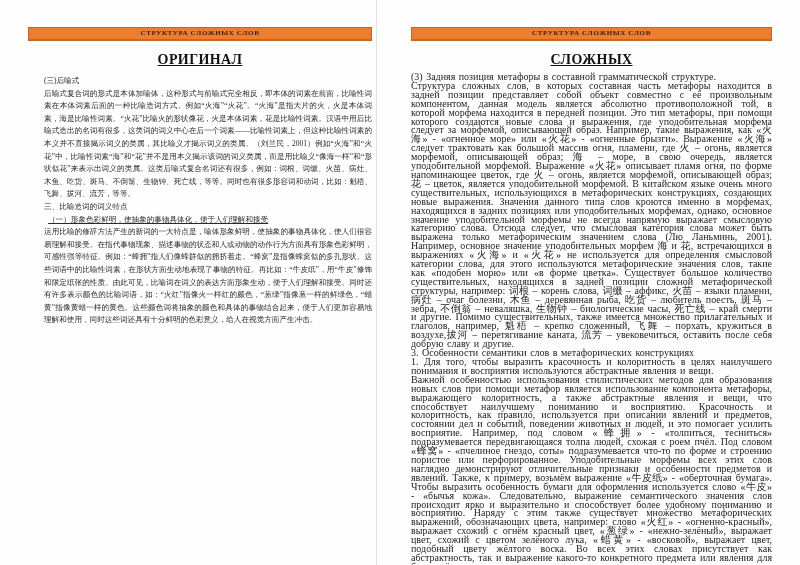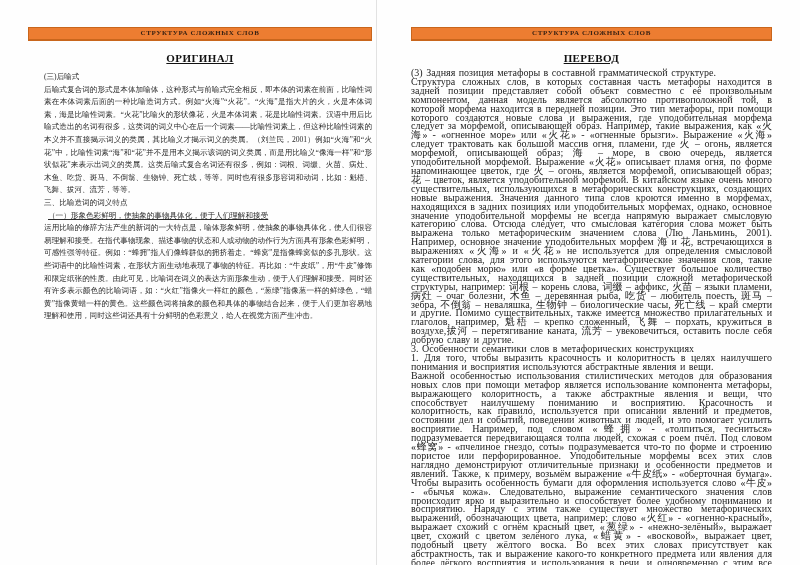--- a/index.html
+++ b/index.html
@@ -33,21 +33,21 @@
     font-size: 7px;
     line-height: 11px;
     letter-spacing: 0.6px;
     color: #3B2314;
   }
 
   .page-title {
     margin-top: 11px;
     text-align: center;
     font-weight: bold;
-    font-size: 11px;
+    font-size: 14px;
     letter-spacing: 0.4px;
     text-decoration: underline;
     color: #111;
   }
 
   
   .body-cn { margin-top: 7px; }
   .body-cn p {
     font-size: 7.6px;
     line-height: 12.6px;
@@ -80,21 +80,21 @@
       <p>(三)后喻式</p>
       <p>后喻式复合词的形式是本体加喻体，这种形式与前喻式完全相反，即本体的词素在前面，比喻性词素在本体词素后面的一种比喻造词方式。例如“火海”“火花”。“火海”是指大片的火，火是本体词素，海是比喻性词素。“火花”比喻火的形状像花，火是本体词素，花是比喻性词素。汉语中用后比喻式造出的名词有很多，这类词的词义中心在后一个词素——比喻性词素上，但这种比喻性词素的本义并不直接揭示词义的类属，其比喻义才揭示词义的类属。（刘兰民，2001）例如“火海”和“火花”中，比喻性词素“海”和“花”并不是用本义揭示该词的词义类属，而是用比喻义“像海一样”和“形状似花”来表示出词义的类属。这类后喻式复合名词还有很多，例如：词根、词缀、火苗、病灶、木鱼、吃货、斑马、不倒翁、生物钟、死亡线，等等。同时也有很多形容词和动词，比如：魁梧、飞舞、拔河、流芳，等等。</p>
       <p>三、比喻造词的词义特点</p>
       <p class="indent1">（一）形象色彩鲜明，使抽象的事物具体化，便于人们理解和接受</p>
       <p>运用比喻的修辞方法产生的新词的一大特点是，喻体形象鲜明，使抽象的事物具体化，使人们很容易理解和接受。在指代事物现象、描述事物的状态和人或动物的动作行为方面具有形象色彩鲜明，可感性强等特征。例如：“蜂拥”指人们像蜂群似的拥挤着走。“蜂窝”是指像蜂窝似的多孔形状。这些词语中的比喻性词素，在形状方面生动地表现了事物的特征。再比如：“牛皮纸”，用“牛皮”修饰和限定纸张的性质。由此可见，比喻词在词义的表达方面形象生动，便于人们理解和接受。同时还有许多表示颜色的比喻词语，如：“火红”指像火一样红的颜色，“葱绿”指像葱一样的鲜绿色，“蜡黄”指像黄蜡一样的黄色。这些颜色词将抽象的颜色和具体的事物结合起来，便于人们更加容易地理解和使用，同时这些词还具有十分鲜明的色彩意义，给人在视觉方面产生冲击。</p>
     </div>
   </div>
 
   <div class="page page-right">
     <div class="banner">СТРУКТУРА СЛОЖНЫХ СЛОВ</div>
-    <div class="page-title">ПЕРЕВОД</div>
+    <div class="page-title">СЛОЖНЫХ</div>
     <div class="body-ru">
       <p>(3) Задняя позиция метафоры в составной грамматической структуре.</p>
       <p>Структура сложных слов, в которых составная часть метафоры находится в задней позиции представляет собой объект совместно с её произвольным компонентом, данная модель является абсолютно противоположной той, в которой морфема находится в передней позиции. Это тип метафоры, при помощи которого создаются новые слова и выражения, где уподобительная морфема следует за морфемой, описывающей образ. Например, такие выражения, как «火海» - «огненное море» или «火花» - «огненные брызги». Выражение «火海» следует трактовать как большой массив огня, пламени, где 火 – огонь, является морфемой, описывающей образ; 海 – море, в свою очередь, является уподобительной морфемой. Выражение «火花» описывает пламя огня, по форме напоминающее цветок, где 火 – огонь, является морфемой, описывающей образ;花 – цветок, является уподобительной морфемой. В китайском языке очень много существительных, использующихся в метафорических конструкциях, создающих новые выражения. Значения данного типа слов кроются именно в морфемах, находящихся в задних позициях или уподобительных морфемах, однако, основное значение уподобительной морфемы не всегда напрямую выражает смысловую категорию слова. Отсюда следует, что смысловая категория слова может быть выражена только метафорическим значением слова (Лю Ланьминь, 2001). Например, основное значение уподобительных морфем 海 и 花, встречающихся в выражениях «火海» и «火花» не используется для определения смысловой категории слова, для этого используются метафорические значения слов, такие как «подобен морю» или «в форме цветка». Существует большое количество существительных, находящихся в задней позиции сложной метафорической структуры, например: 词根 – корень слова, 词缀 – аффикс, 火苗 – языки пламени, 病灶 – очаг болезни, 木鱼 – деревянная рыба, 吃货 – любитель поесть, 斑马 – зебра, 不倒翁 – неваляшка, 生物钟 – биологические часы, 死亡线 – край смерти и другие. Помимо существительных, также имеется множество прилагательных и глаголов, например, 魁梧 – крепко сложенный, 飞舞 – порхать, кружиться в воздухе,拔河 – перетягивание каната, 流芳 – увековечиться, оставить после себя добрую славу и другие.</p>
       <p>3. Особенности семантики слов в метафорических конструкциях</p>
       <p>1. Для того, чтобы выразить красочность и колоритность в целях наилучшего понимания и восприятия используются абстрактные явления и вещи.</p>
       <p>Важной особенностью использования стилистических методов для образования новых слов при помощи метафор является использование компонента метафоры, выражающего колоритность, а также абстрактные явления и вещи, что способствует наилучшему пониманию и восприятию. Красочность и колоритность, как правило, используется при описании явлений и предметов, состоянии дел и событий, поведении животных и людей, и это помогает усилить восприятие. Например, под словом «蜂拥» - «толпиться, тесниться» подразумевается передвигающаяся толпа людей, схожая с роем пчёл. Под словом «蜂窝» - «пчелиное гнездо, соты» подразумевается что-то по форме и строению пористое или перфорированное. Уподобительные морфемы всех этих слов наглядно демонстрируют отличительные признаки и особенности предметов и явлений. Также, к примеру, возьмём выражение «牛皮纸» - «оберточная бумага». Чтобы выразить особенность бумаги для оформления используется слово «牛皮» - «бычья кожа». Следовательно, выражение семантического значения слов происходит ярко и выразительно и способствует более удобному пониманию и восприятию. Наряду с этим также существует множество метафорических выражений, обозначающих цвета, например: слово «火红» - «огненно-красный», выражает схожий с огнём красный цвет, «葱绿» - «нежно-зелёный», выражает цвет, схожий с цветом зелёного лука, «蜡黄» - «восковой», выражает цвет, подобный цвету жёлтого воска. Во всех этих словах присутствует как абстрактность, так и выражение какого-то конкретного предмета или явления для более лёгкого восприятия и использования в речи, и одновременно с этим все они обладают весьма яркой колоритностью, что в свою очередь вызывает некоторые затруднения в зрительном восприятии человека.</p>
     </div>
   </div>
 
 </div>

